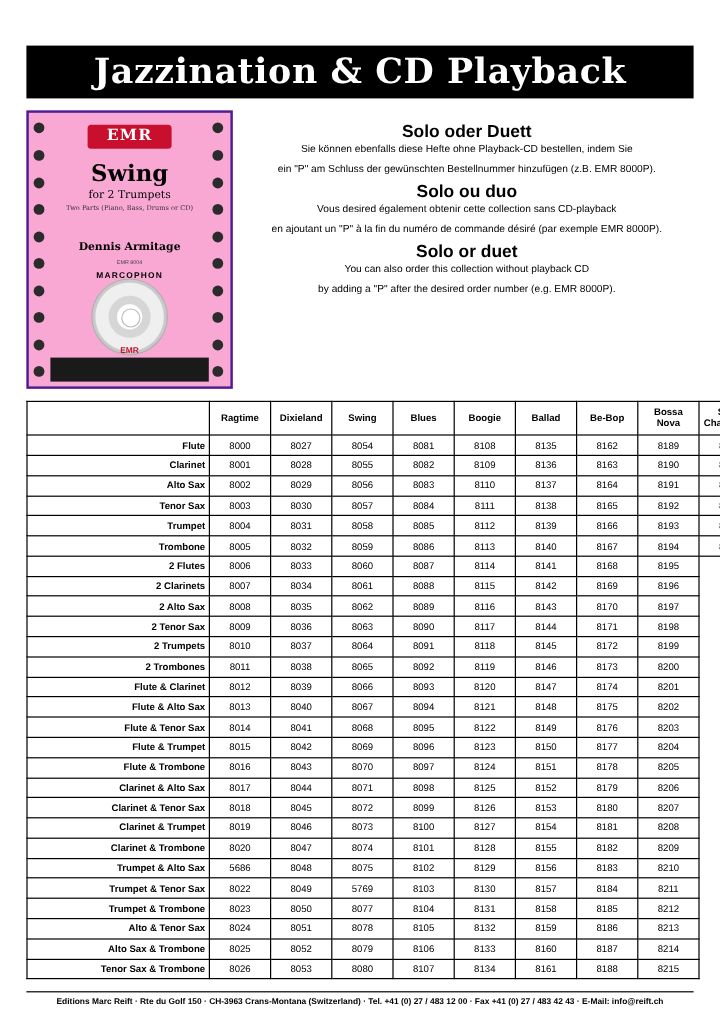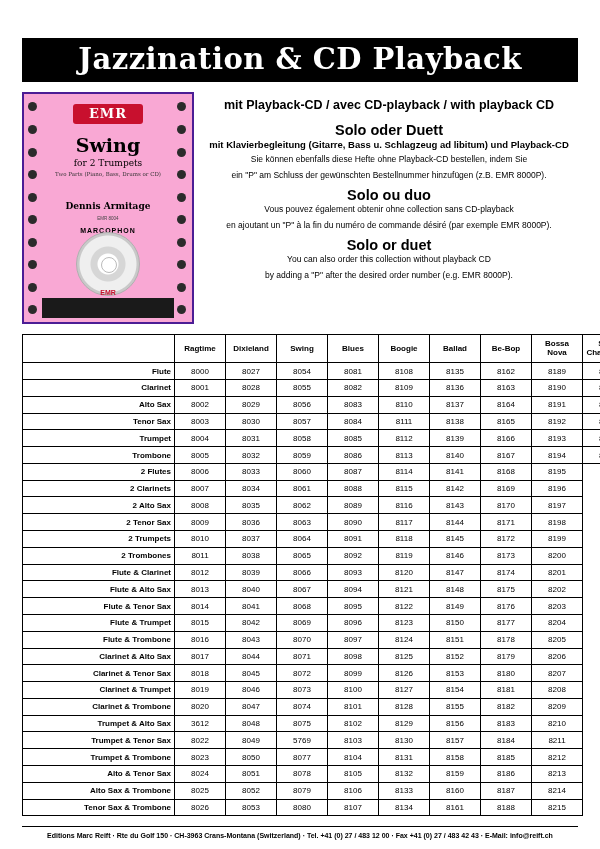--- a/index.html
+++ b/index.html
@@ -306,29 +306,27 @@
           <div class="cover-code">EMR 8004</div>
           <div class="cover-marco">MARCOPHON</div>
         </div>
         <div class="cd-art"></div>
         <div class="cover-emr-foot">EMR</div>
         <div class="cover-bottombar"></div>
       </div>
     </div>
 
     <div class="textcol">
-      <div class="line-main">mit Playback-CD / avec CD-playback / with playback CD</div>
 
       <div class="sec-head">Solo oder Duett</div>
-      <div class="sec-sub">mit Klavierbegleitung (Gitarre, Bass u. Schlagzeug ad libitum) und Playback-CD</div>
       <div class="sec-body">Sie können ebenfalls diese Hefte ohne Playback-CD bestellen, indem Sie</div>
       <div class="sec-body">ein "P" am Schluss der gewünschten Bestellnummer hinzufügen (z.B. EMR 8000P).</div>
 
       <div class="sec-head">Solo ou duo</div>
-      <div class="sec-body">Vous pouvez également obtenir ohne collection sans CD-playback</div>
+      <div class="sec-body">Vous desired également obtenir cette collection sans CD-playback</div>
       <div class="sec-body">en ajoutant un "P" à la fin du numéro de commande désiré (par exemple EMR 8000P).</div>
 
       <div class="sec-head">Solo or duet</div>
       <div class="sec-body">You can also order this collection without playback CD</div>
       <div class="sec-body">by adding a "P" after the desired order number (e.g. EMR 8000P).</div>
     </div>
   </div>
 
   <table class="catalog">
     <colgroup>
@@ -605,21 +603,21 @@
           <td>8074</td>
           <td>8101</td>
           <td>8128</td>
           <td>8155</td>
           <td>8182</td>
           <td>8209</td>
           <td class="blank-cell"></td>
         </tr>
         <tr>
           <td class="inst">Trumpet &amp; Alto Sax</td>
-          <td>3612</td>
+          <td>5686</td>
           <td>8048</td>
           <td>8075</td>
           <td>8102</td>
           <td>8129</td>
           <td>8156</td>
           <td>8183</td>
           <td>8210</td>
           <td class="blank-cell"></td>
         </tr>
         <tr>

